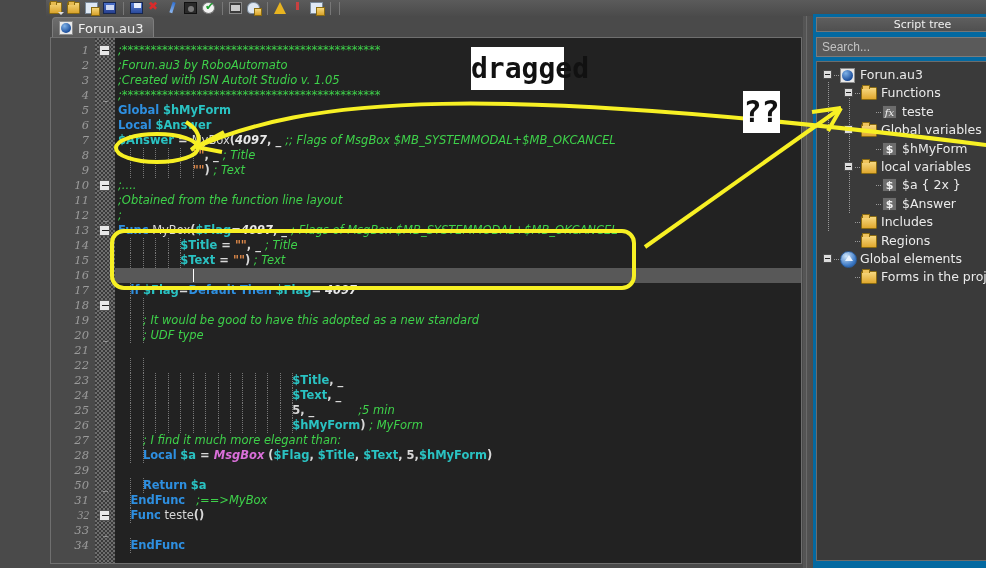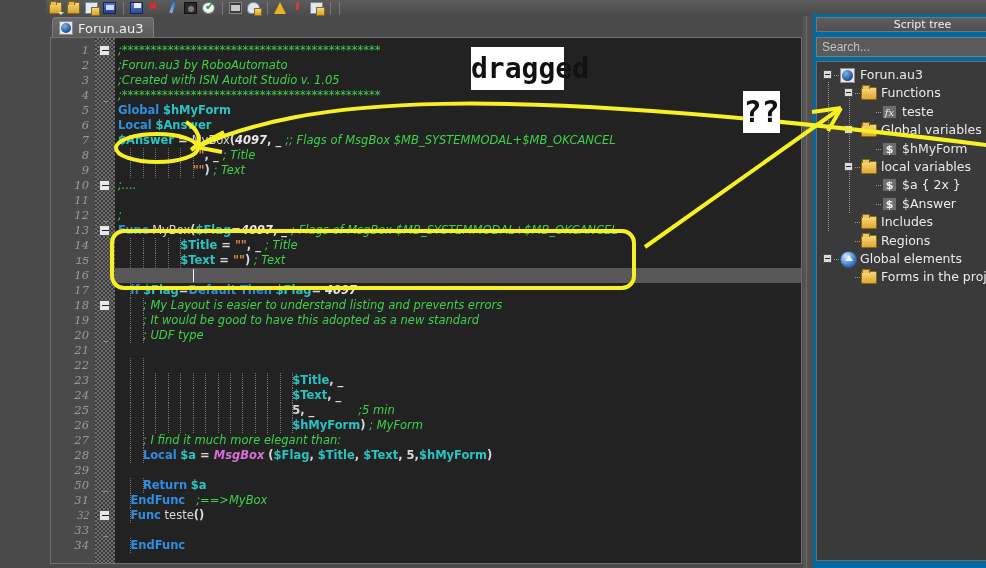--- a/index.html
+++ b/index.html
@@ -314,21 +314,21 @@
         <div class="lnum" style="top: 65px; width: 40px;">5</div>
         <div class="lnum" style="top: 80px; width: 40px;">6</div>
         <div class="lnum" style="top: 95px; width: 40px;">7</div>
         <div class="lnum" style="top: 110px; width: 40px;">8</div>
         <div class="lnum" style="top: 125px; width: 40px;">9</div>
         <div class="lnum" style="top: 140px; width: 40px;">10</div>
         <div class="lnum" style="top: 155px; width: 40px;">11</div>
         <div class="lnum" style="top: 170px; width: 40px;">12</div>
         <div class="lnum" style="top: 185px; width: 40px;">13</div>
         <div class="lnum" style="top: 200px; width: 40px;">14</div>
-        <div class="lnum" style="top: 215px; width: 40px; font-family: Liberation Mono, monospace;">15</div>
+        <div class="lnum" style="top: 215px; width: 40px;">15</div>
         <div class="lnum" style="top: 230px; width: 40px;">16</div>
         <div class="lnum" style="top: 245px; width: 40px;">17</div>
         <div class="lnum" style="top: 260px; width: 40px;">18</div>
         <div class="lnum" style="top: 275px; width: 40px;">19</div>
         <div class="lnum" style="top: 290px; width: 40px;">20</div>
         <div class="lnum" style="top: 305px; width: 40px;">21</div>
         <div class="lnum" style="top: 320px; width: 40px;">22</div>
         <div class="lnum" style="top: 335px; width: 40px;">23</div>
         <div class="lnum" style="top: 350px; width: 40px;">24</div>
         <div class="lnum" style="top: 365px; width: 40px;">25</div>
@@ -359,20 +359,21 @@
         <div class="indentguide" style="left: 77.64px; top: 110px;"></div>
         <div class="line" style="top: 110px; left: 77.64px;"><span class="t-str">""</span><span class="t-op">, _ </span><span class="t-cm">; Title</span></div>
         <div class="indentguide" style="left: 15.44px; top: 125px;"></div>
         <div class="indentguide" style="left: 27.88px; top: 125px;"></div>
         <div class="indentguide" style="left: 40.32px; top: 125px;"></div>
         <div class="indentguide" style="left: 52.76px; top: 125px;"></div>
         <div class="indentguide" style="left: 65.2px; top: 125px;"></div>
         <div class="indentguide" style="left: 77.64px; top: 125px;"></div>
         <div class="line" style="top: 125px; left: 77.64px;"><span class="t-str">""</span><span class="t-op">)</span><span class="t-cm"> ; Text</span></div>
         <div class="line" style="top: 140px; left: 3px;"><span class="t-cm">;....</span></div>
+        <div class="line" style="top: 155px; left: 3px;"><span class="t-cm">;Obtained from the function line layout</span></div>
         <div class="line" style="top: 170px; left: 3px;"><span class="t-cm">;</span></div>
         <div class="line" style="top: 185px; left: 3px;"><span class="t-kw">Func</span><span class="t-pl"> MyBox</span><span class="t-op">(</span><span class="t-var">$Flag</span><span class="t-op">=</span><span class="t-num">4097</span><span class="t-op">, _ </span><span class="t-cm">; Flags of MsgBox $MB_SYSTEMMODAL+$MB_OKCANCEL</span></div>
         <div class="indentguide" style="left: 15.44px; top: 200px;"></div>
         <div class="indentguide" style="left: 27.88px; top: 200px;"></div>
         <div class="indentguide" style="left: 40.32px; top: 200px;"></div>
         <div class="indentguide" style="left: 52.76px; top: 200px;"></div>
         <div class="indentguide" style="left: 65.2px; top: 200px;"></div>
         <div class="line" style="top: 200px; left: 65.2px;"><span class="t-var">$Title</span><span class="t-op"> = </span><span class="t-str">""</span><span class="t-op">, _ </span><span class="t-cm">; Title</span></div>
         <div class="indentguide" style="left: 15.44px; top: 215px;"></div>
         <div class="indentguide" style="left: 27.88px; top: 215px;"></div>
@@ -380,21 +381,20 @@
         <div class="indentguide" style="left: 52.76px; top: 215px;"></div>
         <div class="indentguide" style="left: 65.2px; top: 215px;"></div>
         <div class="line" style="top: 215px; left: 65.2px;"><span class="t-var">$Text</span><span class="t-op"> = </span><span class="t-str">""</span><span class="t-op">)</span><span class="t-cm"> ; Text</span></div>
         <div class="curline" style="top: 230px;"></div>
         <div class="caret" style="left: 77.64px; top: 231px; height: 13px;"></div>
         <div class="line" style="top: 230px; left: 3px;"></div>
         <div class="indentguide" style="left: 15.44px; top: 245px;"></div>
         <div class="line" style="top: 245px; left: 15.44px;"><span class="t-kw">if</span><span class="t-pl"> </span><span class="t-var">$Flag</span><span class="t-op">=</span><span class="t-kw">Default</span><span class="t-pl"> </span><span class="t-kw">Then</span><span class="t-pl"> </span><span class="t-var">$Flag</span><span class="t-op">= </span><span class="t-num">4097</span></div>
         <div class="indentguide" style="left: 15.44px; top: 260px;"></div>
         <div class="indentguide" style="left: 27.88px; top: 260px;"></div>
-        <div class="line" style="top: 260px; left: 27.88px;"><span class="t-cm">; My Layout is easier to understand listing and prevents errors</span></div>
         <div class="indentguide" style="left: 15.44px; top: 275px;"></div>
         <div class="indentguide" style="left: 27.88px; top: 275px;"></div>
         <div class="line" style="top: 275px; left: 27.88px;"><span class="t-cm">; It would be good to have this adopted as a new standard</span></div>
         <div class="indentguide" style="left: 15.44px; top: 290px;"></div>
         <div class="indentguide" style="left: 27.88px; top: 290px;"></div>
         <div class="line" style="top: 290px; left: 27.88px;"><span class="t-cm">; UDF type</span></div>
         <div class="line" style="top: 305px; left: 3px;"></div>
         <div class="indentguide" style="left: 15.44px; top: 320px;"></div>
         <div class="indentguide" style="left: 27.88px; top: 320px;"></div>
         <div class="indentguide" style="left: 15.44px; top: 335px;"></div>

